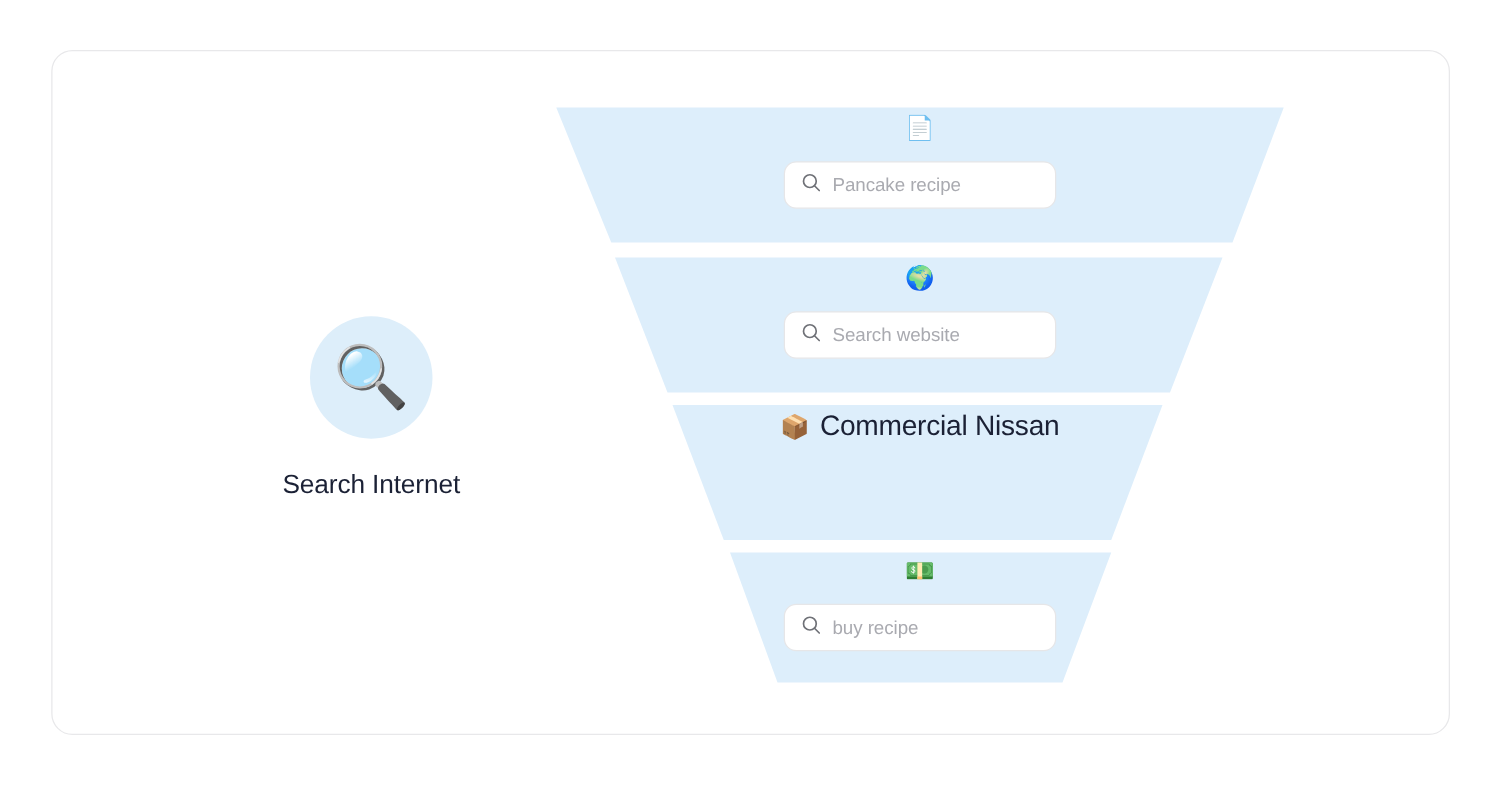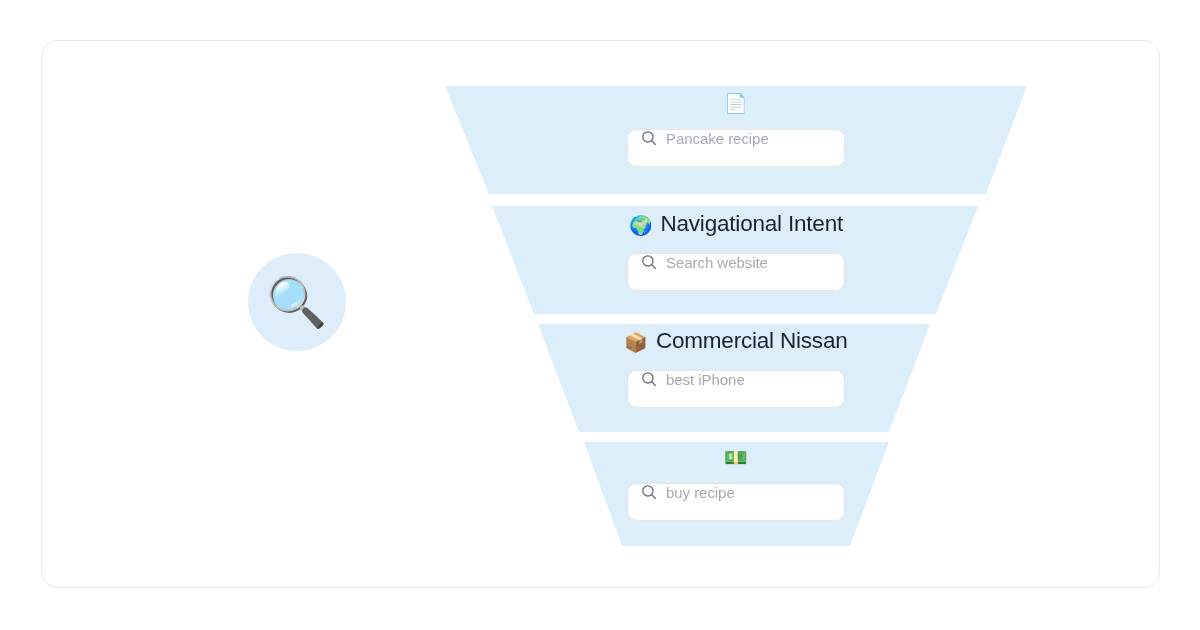--- a/index.html
+++ b/index.html
@@ -101,20 +101,21 @@
   }
 
   .search-box {
     margin-top: 17px;
     width: 218px;
     height: 38px;
     background: #ffffff;
     border: 1px solid #e6e6e8;
     border-radius: 10px;
     display: flex;
+    align-items: center;
     padding: 0 13px;
     gap: 9px;
   }
   .search-box .mag { flex: 0 0 auto; display: block; }
   .search-box .ph {
     font-size: 15px;
     color: #a9aab0;
     white-space: nowrap;
     letter-spacing: -0.05px;
   }
@@ -127,20 +128,21 @@
 </style>
 </head>
 <body>
 
 <div class="page">
 
   <div class="card">
 
     <div class="search-node">
       <div class="search-circle">🔍</div>
+      <div class="search-caption">Search Internet</div>
     </div>
 
     <div class="funnel">
       <svg viewBox="0 0 1119 548" preserveAspectRatio="none" xmlns="http://www.w3.org/2000/svg">
 
         <polygon points="403,45 985,45 944,153 447,153" fill="#ddeefb"></polygon>
         <polygon points="450,165 936,165 894,273 492,273" fill="#ddeefb"></polygon>
         <polygon points="496,283 888,283 847,391 537,391" fill="#ddeefb"></polygon>
         <polygon points="542,401 847,401 808,505 580,505" fill="#ddeefb"></polygon>
       </svg>
@@ -157,47 +159,37 @@
             <line x1="10.6" y1="10.6" x2="14.4" y2="14.4" stroke="#6f7177" stroke-width="1.35" stroke-linecap="round"></line>
           </svg>
         </span>
         <span class="ph">Pancake recipe</span>
       </div>
     </div>
 
     <div class="stage stage-2" style="left: 0px; width: 1119px; padding-left: 269px;">
       <div class="stage-title">
         <span class="stage-emoji">🌍</span>
-        <span>Navigational Intent</span>
       </div>
       <div class="search-box">
         <span class="mag">
           <svg width="16" height="16" viewBox="0 0 16 16" fill="none" xmlns="http://www.w3.org/2000/svg">
             <circle cx="6.9" cy="6.9" r="5.1" stroke="#6f7177" stroke-width="1.35"></circle>
             <line x1="10.6" y1="10.6" x2="14.4" y2="14.4" stroke="#6f7177" stroke-width="1.35" stroke-linecap="round"></line>
           </svg>
         </span>
         <span class="ph">Search website</span>
       </div>
     </div>
 
     <div class="stage stage-3" style="left: 0px; width: 1119px; padding-left: 269px;">
       <div class="stage-title">
         <span class="stage-emoji">📦</span>
         <span>Commercial Nissan</span>
       </div>
-      <div class="search-box">
-        <span class="mag">
-          <svg width="16" height="16" viewBox="0 0 16 16" fill="none" xmlns="http://www.w3.org/2000/svg">
-            <circle cx="6.9" cy="6.9" r="5.1" stroke="#6f7177" stroke-width="1.35"></circle>
-            <line x1="10.6" y1="10.6" x2="14.4" y2="14.4" stroke="#6f7177" stroke-width="1.35" stroke-linecap="round"></line>
-          </svg>
-        </span>
-        <span class="ph">best iPhone</span>
-      </div>
     </div>
 
     <div class="stage stage-4" style="left: 0px; width: 1119px; padding-left: 269px;">
       <div class="stage-title">
         <span class="stage-emoji">💵</span>
       </div>
       <div class="search-box">
         <span class="mag">
           <svg width="16" height="16" viewBox="0 0 16 16" fill="none" xmlns="http://www.w3.org/2000/svg">
             <circle cx="6.9" cy="6.9" r="5.1" stroke="#6f7177" stroke-width="1.35"></circle>

